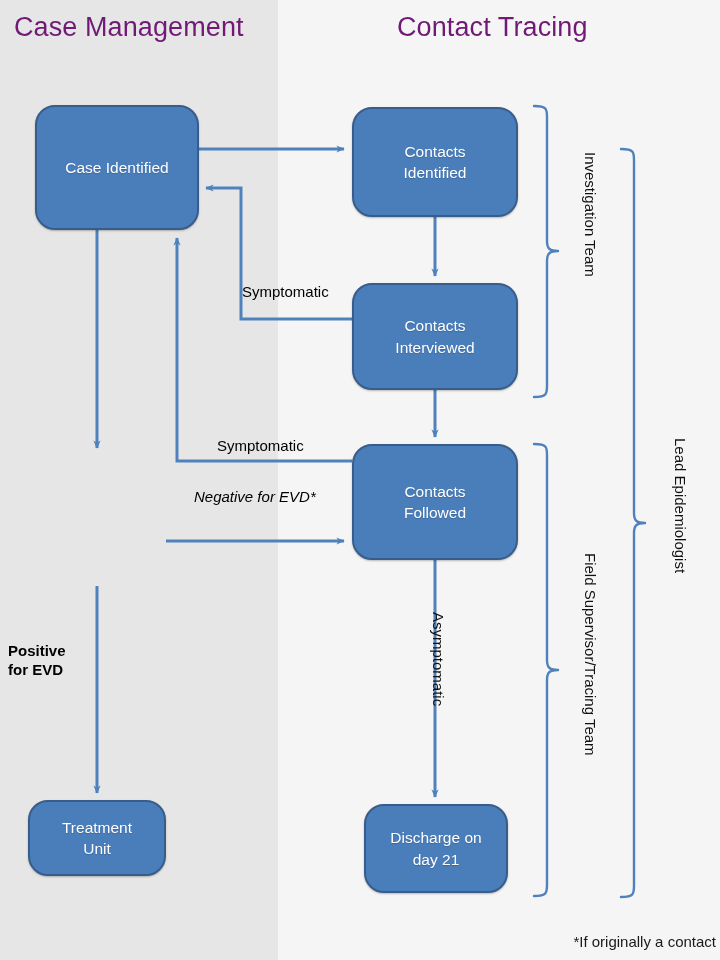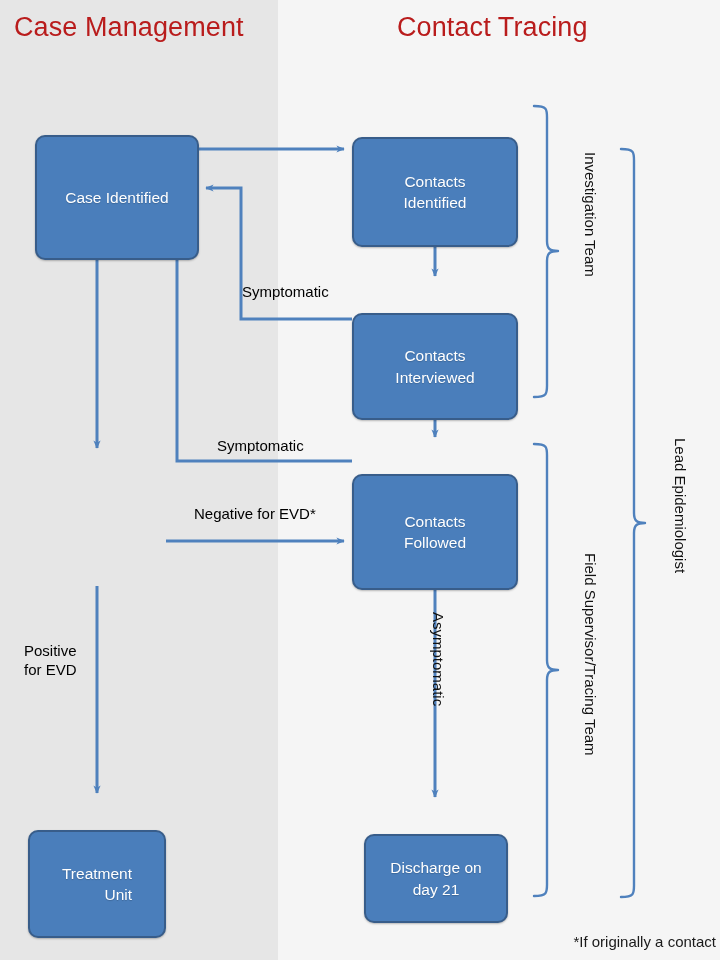--- a/index.html
+++ b/index.html
@@ -11,69 +11,68 @@
     position:relative;
   }
   #stage{position:relative;width:720px;height:960px;overflow:hidden;}
 
   .bg-left{position:absolute;left:0;top:0;width:278px;height:960px;background:#e6e6e6;}
   .bg-right{position:absolute;left:278px;top:0;width:442px;height:960px;background:#f5f5f5;}
 
   .col-title{
     position:absolute;
     font-size:27px;
-    color:#b91c1c;
+    color:#701a75;
     font-weight:400;
     white-space:nowrap;
     letter-spacing:.1px;
   }
   #title-case{left:14px;top:12px;}
   #title-contact{left:397px;top:12px;}
 
   .node{
     position:absolute;
     background:#4a7ebb;
     border:2px solid #385d8a;
-    border-radius:10px;
+    border-radius:20px;
     box-shadow:0 1px 2px rgba(0,0,0,.25);
     color:#ffffff;
     font-size:15.5px;
     line-height:1.38;
     display:flex;
     align-items:center;
     justify-content:center;
     text-align:center;
     box-sizing:border-box;
     z-index:5;
-    margin-top:30px;
   }
   .node span{display:block;white-space:pre-line;text-shadow:0 1px 1px rgba(0,0,0,.18);}
 
   #n-case      {left:35px;  top:105px; width:164px; height:125px;}
   #n-isolation {left:28px;  top:455px; width:138px; height:131px;}
-  #n-treatment {left:28px;  top:800px; width:138px; height:108px;text-align:right;}
+  #n-treatment {left:28px;  top:800px; width:138px; height:76px;}
   #n-cident    {left:352px; top:107px; width:166px; height:110px;}
   #n-cinterview{left:352px; top:283px; width:166px; height:107px;}
   #n-cfollow   {left:352px; top:444px; width:166px; height:116px;}
   #n-discharge {left:364px; top:804px; width:144px; height:89px;}
 
   svg#wires{position:absolute;left:0;top:0;width:720px;height:960px;z-index:2;overflow:visible;}
 
   .edge-label{
     position:absolute;
     font-size:15px;
     color:#000000;
     white-space:pre-line;
     z-index:8;
     line-height:1.28;
   }
   #lbl-sympt1{left:242px;top:282px;}
   #lbl-sympt2{left:217px;top:436px;}
-  #lbl-negevd{left:194px;top:504px;}
-  #lbl-posevd{left:24px;top:641px;}
+  #lbl-negevd{left:194px;top:487px;font-style:italic;}
+  #lbl-posevd{left:8px;top:641px;font-weight:bold;}
 
   .vlabel{
     position:absolute;
     font-size:15px;
     color:#111111;
     white-space:nowrap;
     transform-origin:0 0;
     z-index:8;
   }
   .vlabel.rot{transform:rotate(90deg);}

